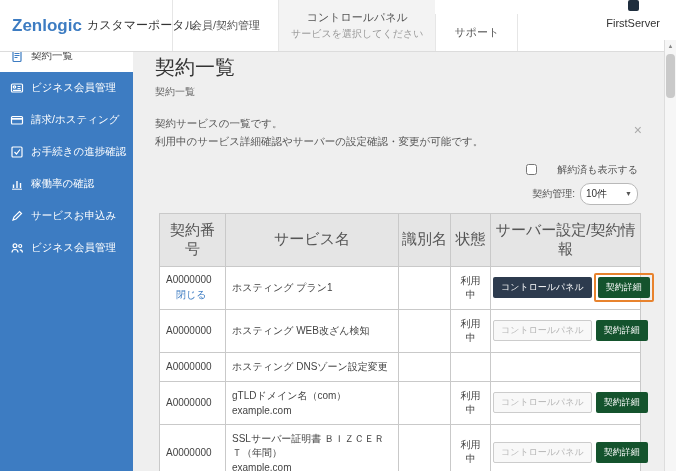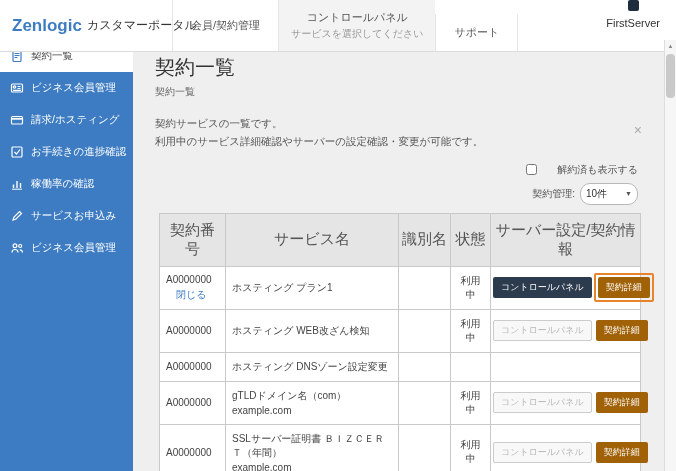--- a/index.html
+++ b/index.html
@@ -85,21 +85,21 @@
   td.actions { text-align:center; white-space:nowrap; padding:5px 2px; }
   .row-link { color:#3d7cc2; font-size:10px; display:inline-block; margin:3px 0 0 10px; cursor:pointer; text-decoration:none; }
   .svc2 { margin-top:2px; }
 
   .btn {
     display:inline-block; font-size:9px; padding:4px 7px; border-radius:2px;
     border:1px solid transparent; cursor:pointer; font-family:inherit; line-height:1.2;
   }
   .cp-dark { background:#2d3b4e; color:#fff; }
   .cp-dis  { background:#f8f8f8; color:#b5b5b5; border:1px solid #cccccc; }
-  .detail  { background:#a16207; color:#fff; margin-left:4px;text-align:center; }
+  .detail  { background:#14532d; color:#fff; margin-left:4px;text-align:center; }
   .hl { display:inline-block; border:2px solid #e8832e; padding:2px; margin-left:2px; border-radius:2px; }
   .hl .detail { margin-left:0; }
 
   
   .scrollbar {
     position:absolute; top:40px; right:0; width:12px; bottom:0;
     background:#f6f6f6; border-left:1px solid #dddddd; z-index:6;
   }
   .sb-arrow { height:13px; font-size:6px; color:#888; text-align:center; line-height:13px; cursor:pointer; }
   .sb-thumb { position:absolute; top:14px; left:1px; width:9px; height:44px; background:#c9c9c9; border-radius:4px; cursor:pointer; }

